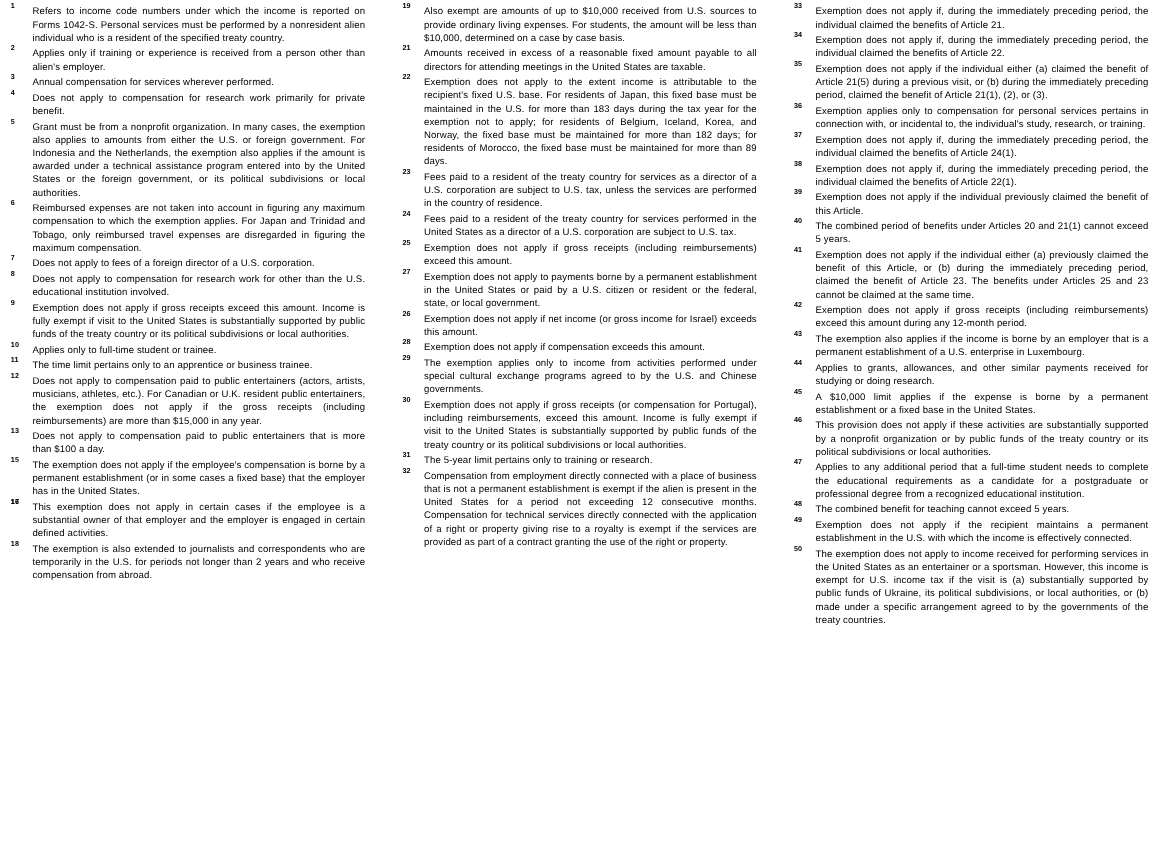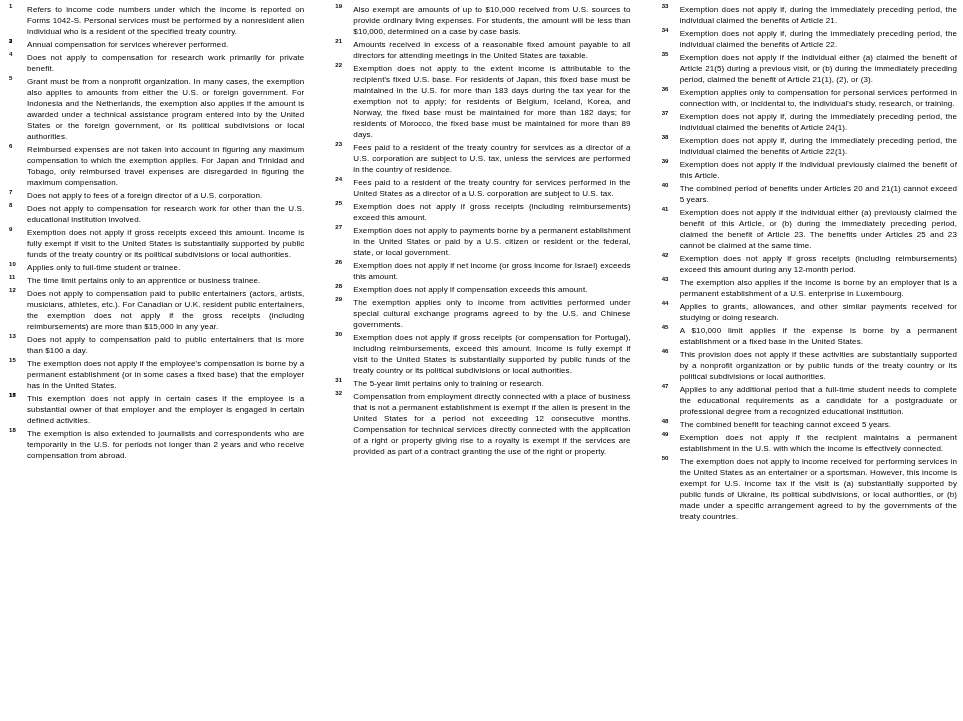--- a/index.html
+++ b/index.html
@@ -46,21 +46,21 @@
   .fn-text {
     display: inline;
   }
 </style>
 </head>
 <body>
 
 <div class="page">
   <div class="fn-column">
       <div class="fn"><span class="fn-num">1</span><span class="fn-text">Refers to income code numbers under which the income is reported on Forms 1042-S. Personal services must be performed by a nonresident alien individual who is a resident of the specified treaty country.</span></div>
-      <div class="fn"><span class="fn-num">2</span></div>
+      <div class="fn"><span class="fn-num">2</span><span class="fn-text">Applies only if training or experience is received from a person other than alien's employer.</span></div>
       <div class="fn"><span class="fn-num">3</span><span class="fn-text">Annual compensation for services wherever performed.</span></div>
       <div class="fn"><span class="fn-num">4</span><span class="fn-text">Does not apply to compensation for research work primarily for private benefit.</span></div>
       <div class="fn"><span class="fn-num">5</span><span class="fn-text">Grant must be from a nonprofit organization. In many cases, the exemption also applies to amounts from either the U.S. or foreign government. For Indonesia and the Netherlands, the exemption also applies if the amount is awarded under a technical assistance program entered into by the United States or the foreign government, or its political subdivisions or local authorities.</span></div>
       <div class="fn"><span class="fn-num">6</span><span class="fn-text">Reimbursed expenses are not taken into account in figuring any maximum compensation to which the exemption applies. For Japan and Trinidad and Tobago, only reimbursed travel expenses are disregarded in figuring the maximum compensation.</span></div>
       <div class="fn"><span class="fn-num">7</span><span class="fn-text">Does not apply to fees of a foreign director of a U.S. corporation.</span></div>
       <div class="fn"><span class="fn-num">8</span><span class="fn-text">Does not apply to compensation for research work for other than the U.S. educational institution involved.</span></div>
       <div class="fn"><span class="fn-num">9</span><span class="fn-text">Exemption does not apply if gross receipts exceed this amount. Income is fully exempt if visit to the United States is substantially supported by public funds of the treaty country or its political subdivisions or local authorities.</span></div>
       <div class="fn"><span class="fn-num">10</span><span class="fn-text">Applies only to full-time student or trainee.</span></div>
       <div class="fn"><span class="fn-num">11</span><span class="fn-text">The time limit pertains only to an apprentice or business trainee.</span></div>
       <div class="fn"><span class="fn-num">12</span><span class="fn-text">Does not apply to compensation paid to public entertainers (actors, artists, musicians, athletes, etc.). For Canadian or U.K. resident public entertainers, the exemption does not apply if the gross receipts (including reimbursements) are more than $15,000 in any year.</span></div>
@@ -82,21 +82,21 @@
       <div class="fn"><span class="fn-num">28</span><span class="fn-text">Exemption does not apply if compensation exceeds this amount.</span></div>
       <div class="fn"><span class="fn-num">29</span><span class="fn-text">The exemption applies only to income from activities performed under special cultural exchange programs agreed to by the U.S. and Chinese governments.</span></div>
       <div class="fn"><span class="fn-num">30</span><span class="fn-text">Exemption does not apply if gross receipts (or compensation for Portugal), including reimbursements, exceed this amount. Income is fully exempt if visit to the United States is substantially supported by public funds of the treaty country or its political subdivisions or local authorities.</span></div>
       <div class="fn"><span class="fn-num">31</span><span class="fn-text">The 5-year limit pertains only to training or research.</span></div>
       <div class="fn"><span class="fn-num">32</span><span class="fn-text">Compensation from employment directly connected with a place of business that is not a permanent establishment is exempt if the alien is present in the United States for a period not exceeding 12 consecutive months. Compensation for technical services directly connected with the application of a right or property giving rise to a royalty is exempt if the services are provided as part of a contract granting the use of the right or property.</span></div>
     </div>
   <div class="fn-column">
       <div class="fn"><span class="fn-num">33</span><span class="fn-text">Exemption does not apply if, during the immediately preceding period, the individual claimed the benefits of Article 21.</span></div>
       <div class="fn"><span class="fn-num">34</span><span class="fn-text">Exemption does not apply if, during the immediately preceding period, the individual claimed the benefits of Article 22.</span></div>
       <div class="fn"><span class="fn-num">35</span><span class="fn-text">Exemption does not apply if the individual either (a) claimed the benefit of Article 21(5) during a previous visit, or (b) during the immediately preceding period, claimed the benefit of Article 21(1), (2), or (3).</span></div>
-      <div class="fn"><span class="fn-num">36</span><span class="fn-text">Exemption applies only to compensation for personal services performed in connection with, or incidental to, the individual's study, research, or training.</span></div>
+      <div class="fn"><span class="fn-num">36</span><span class="fn-text">Exemption applies only to compensation for personal services pertains in connection with, or incidental to, the individual's study, research, or training.</span></div>
       <div class="fn"><span class="fn-num">37</span><span class="fn-text">Exemption does not apply if, during the immediately preceding period, the individual claimed the benefits of Article 24(1).</span></div>
       <div class="fn"><span class="fn-num">38</span><span class="fn-text">Exemption does not apply if, during the immediately preceding period, the individual claimed the benefits of Article 22(1).</span></div>
       <div class="fn"><span class="fn-num">39</span><span class="fn-text">Exemption does not apply if the individual previously claimed the benefit of this Article.</span></div>
       <div class="fn"><span class="fn-num">40</span><span class="fn-text">The combined period of benefits under Articles 20 and 21(1) cannot exceed 5 years.</span></div>
       <div class="fn"><span class="fn-num">41</span><span class="fn-text">Exemption does not apply if the individual either (a) previously claimed the benefit of this Article, or (b) during the immediately preceding period, claimed the benefit of Article 23. The benefits under Articles 25 and 23 cannot be claimed at the same time.</span></div>
       <div class="fn"><span class="fn-num">42</span><span class="fn-text">Exemption does not apply if gross receipts (including reimbursements) exceed this amount during any 12-month period.</span></div>
       <div class="fn"><span class="fn-num">43</span><span class="fn-text">The exemption also applies if the income is borne by an employer that is a permanent establishment of a U.S. enterprise in Luxembourg.</span></div>
       <div class="fn"><span class="fn-num">44</span><span class="fn-text">Applies to grants, allowances, and other similar payments received for studying or doing research.</span></div>
       <div class="fn"><span class="fn-num">45</span><span class="fn-text">A $10,000 limit applies if the expense is borne by a permanent establishment or a fixed base in the United States.</span></div>
       <div class="fn"><span class="fn-num">46</span><span class="fn-text">This provision does not apply if these activities are substantially supported by a nonprofit organization or by public funds of the treaty country or its political subdivisions or local authorities.</span></div>

